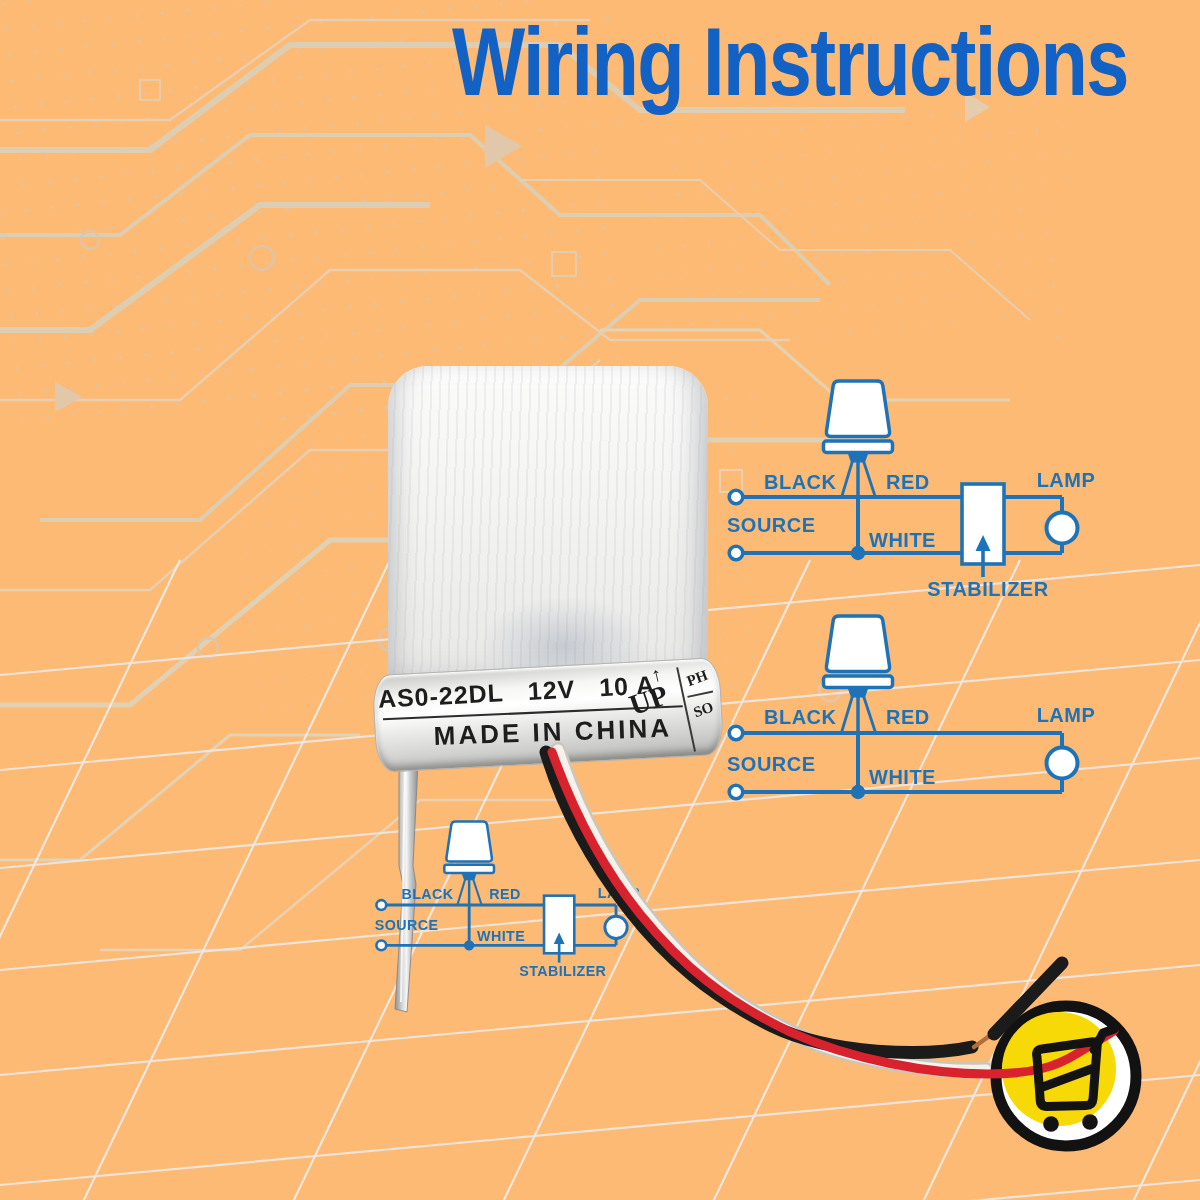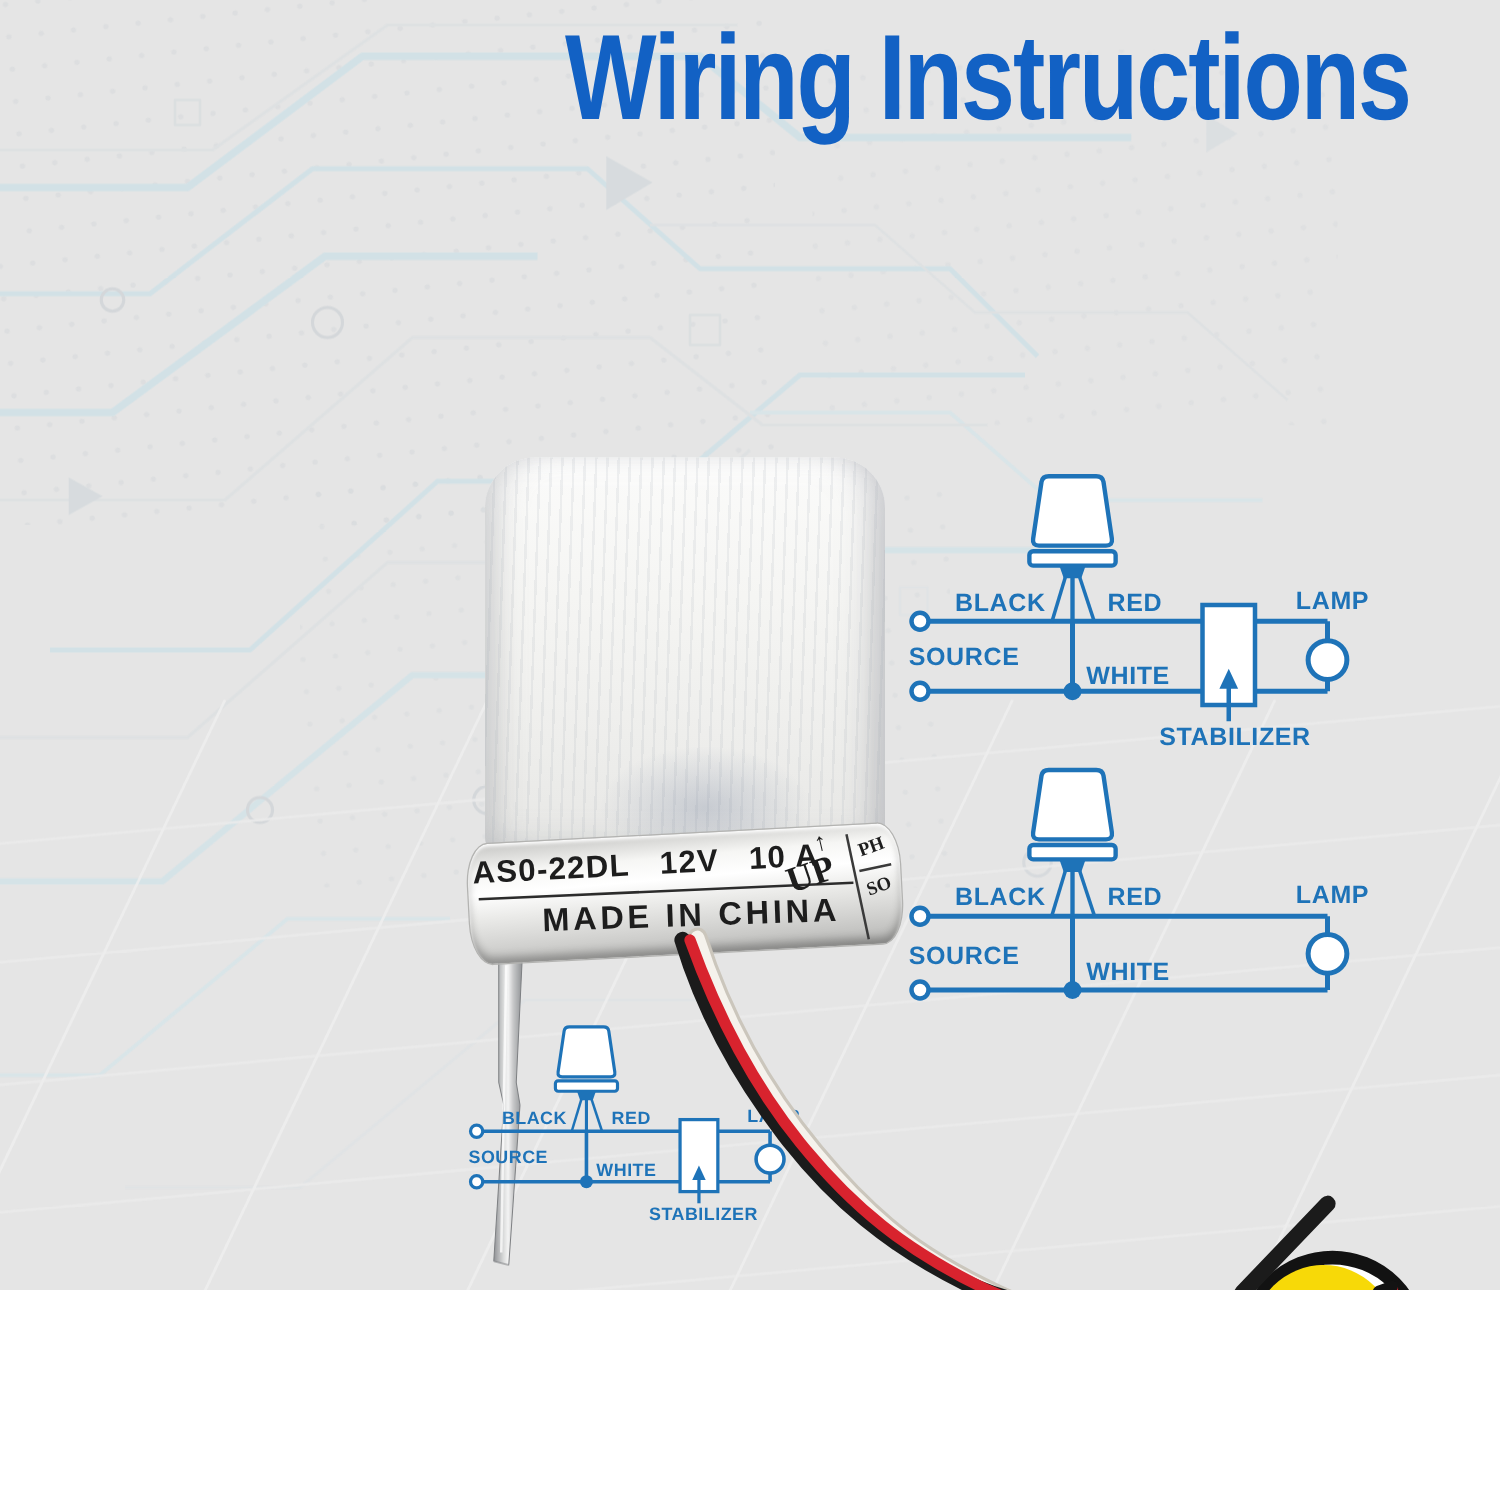--- a/index.html
+++ b/index.html
@@ -1,16 +1,16 @@
 <!DOCTYPE html>
 <html><head>
 <meta charset="utf-8">
 <style>
   html,body{margin:0;padding:0;background:#fff;}
-  .stage{position:relative;width:1200px;height:1032px;background:#e5e5e5;overflow:hidden;
+  .stage{position:relative;width:1200px;height:1200px;background:#fdba74;overflow:hidden;
          font-family:"Liberation Sans",sans-serif;}
   .layer{position:absolute;left:0;top:0;width:1200px;height:1200px;}
 
   
   .title{
     position:absolute;left:452px;top:6px;
     font-size:97px;font-weight:700;color:#1261c4;
     letter-spacing:-2px;white-space:nowrap;
     transform:scaleX(.80);transform-origin:left top;
   }

